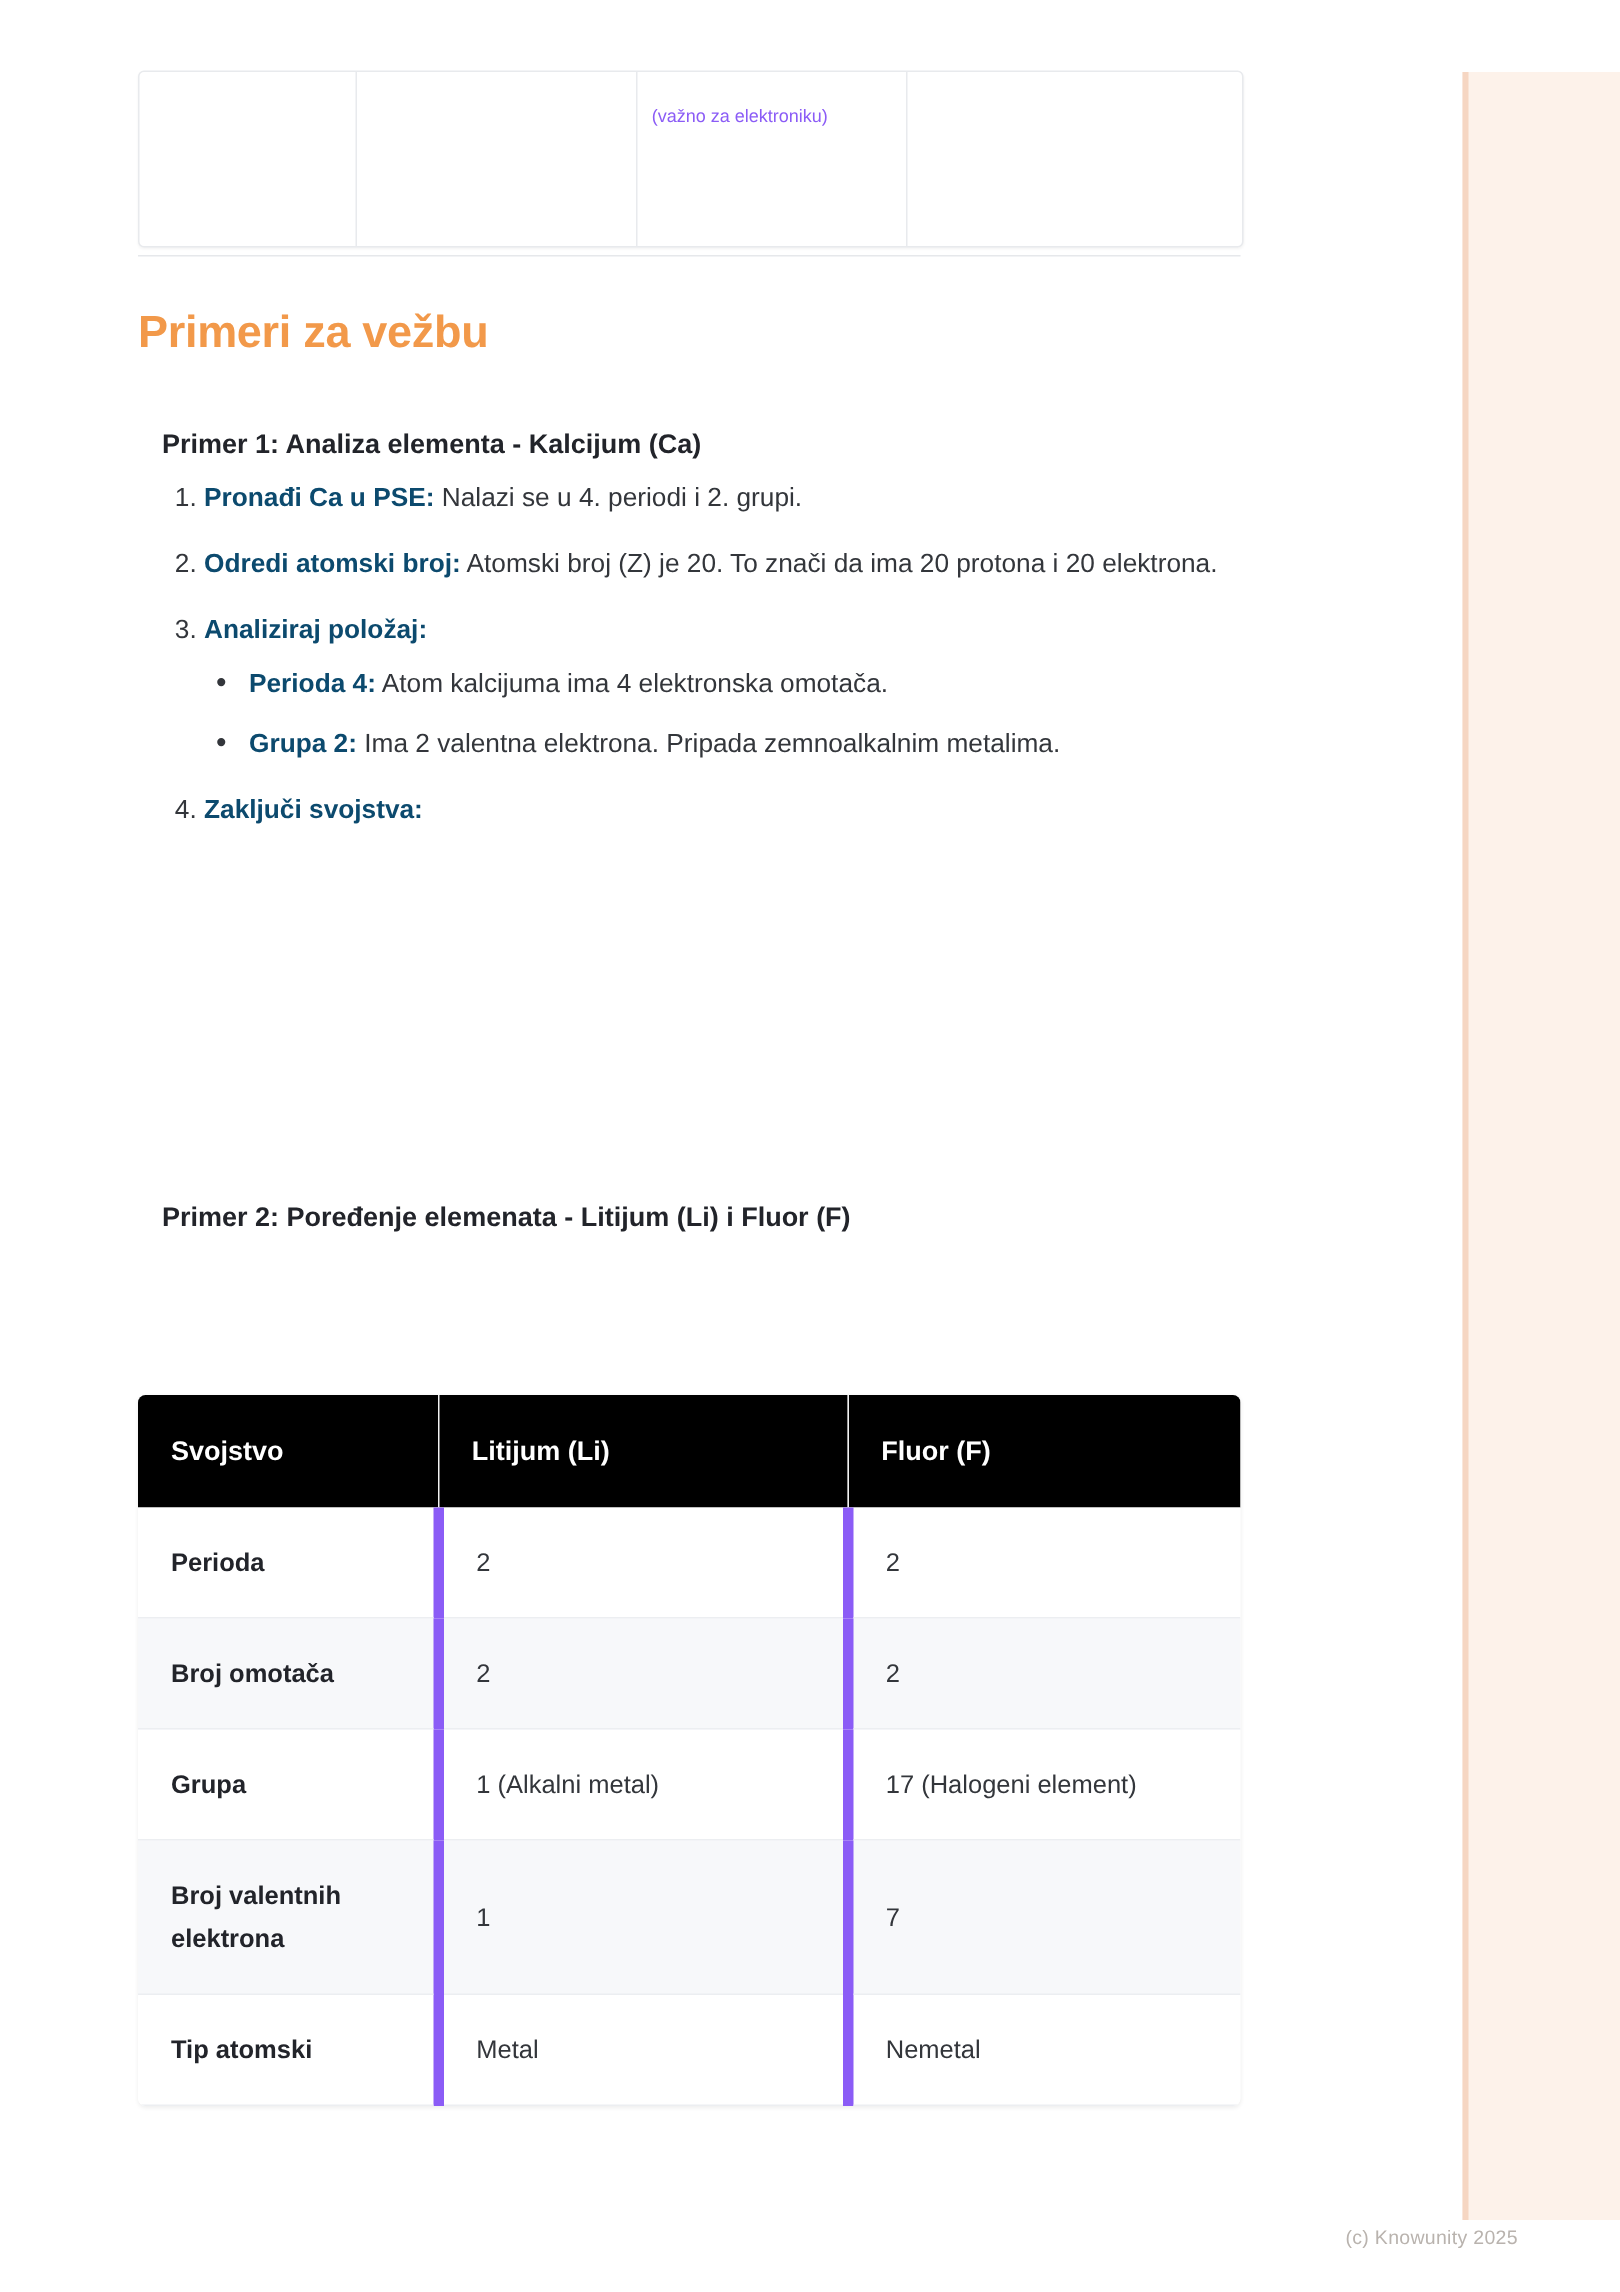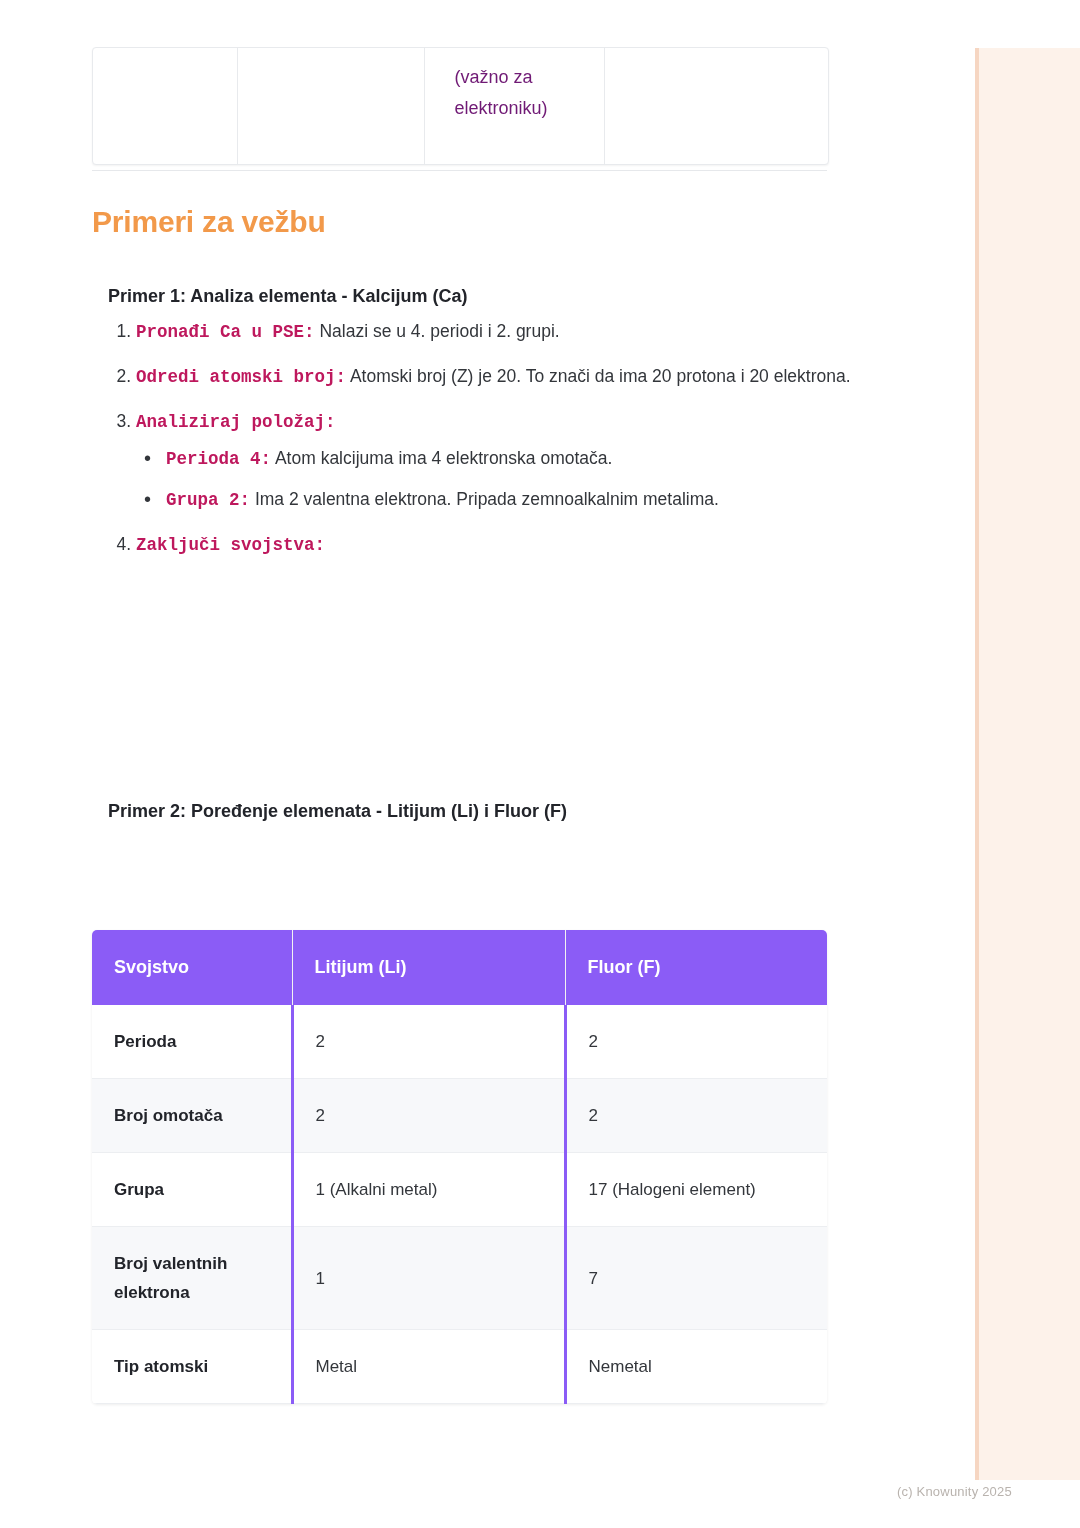--- a/index.html
+++ b/index.html
@@ -67,24 +67,24 @@
   }
   table.grid {
     border-collapse: collapse;
     width: 100%;
     table-layout: fixed;
   }
   table.grid td, table.grid th {
     border-right: 1px solid #e8eaed;
     border-bottom: 1px solid #e8eaed;
     vertical-align: top;
-    padding: 16px 30px;
-    font-size: 18px;
+    padding: 16px 10px;
+    font-size: 12px;
     line-height: 31px;
-    color: #701a75;
+    color: #8b5cf6;
   }
   table.grid td:last-child, table.grid th:last-child { border-right: none; }
   table.grid tr:last-child td { border-bottom: none; }
 
   
   #top-table { position: absolute; left: 92px; top: 47px; width: 735px; }
   #top-table td { height: 86px; padding-top: 14px; }
   #top-table col.c1 { width: 144px; }
   #top-table col.c2 { width: 187px; }
   #top-table col.c3 { width: 180px; }
@@ -179,21 +179,21 @@
   ul.top-bullets > li::before {
     content: "•";
     position: absolute;
     left: -22px;
     top: 0;
     color: #33363b;
     font-size: 20px;
     line-height: 32px;
   }
 
-  b, strong { font-weight: bold; color: #be185d; font-family: Liberation Mono, monospace; }
+  b, strong { font-weight: bold; color: #0c4a6e; }
 
   
   #cmp-table-wrap {
     position: absolute;
     left: 92px;
     top: 930px;
     width: 735px;
     border-radius: 5px;
     overflow: hidden;
     box-shadow: 0 1px 3px rgba(0,0,0,.07);
@@ -202,33 +202,33 @@
   table.cmp {
     border-collapse: collapse;
     width: 100%;
     table-layout: fixed;
   }
   table.cmp col.k { width: 200px; }
   table.cmp col.a { width: 273px; }
   table.cmp col.b { width: 262px; }
 
   table.cmp thead th {
-    background: #8b5cf6;
+    background: #000000;
     color: #ffffff;
     text-align: left;
     font-size: 18px;
     font-weight: bold;
     padding: 24px 22px;
     border-right: 1px solid #f2f2f2;
     height: 27px;
   }
   table.cmp thead th:last-child { border-right: none; }
 
   table.cmp tbody td {
-    border-right: 3px solid #8b5cf6;
+    border-right: 7px solid #8b5cf6;
     border-bottom: 1px solid #eceef1;
     padding: 22px 22px;
     font-size: 17px;
     line-height: 29px;
     color: #33363b;
     vertical-align: middle;
   }
   table.cmp tbody td:last-child { border-right: none; }
   table.cmp tbody td.key { font-weight: bold; color: #22242a; }
   table.cmp tbody tr:nth-child(even) td { background: #f7f8fa; }

